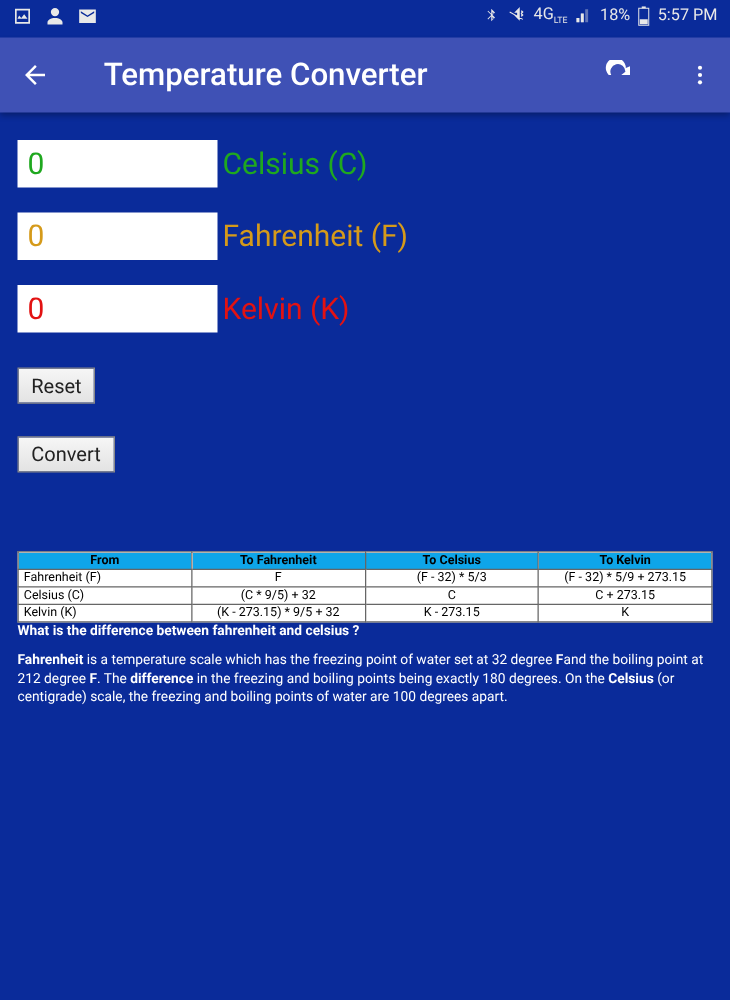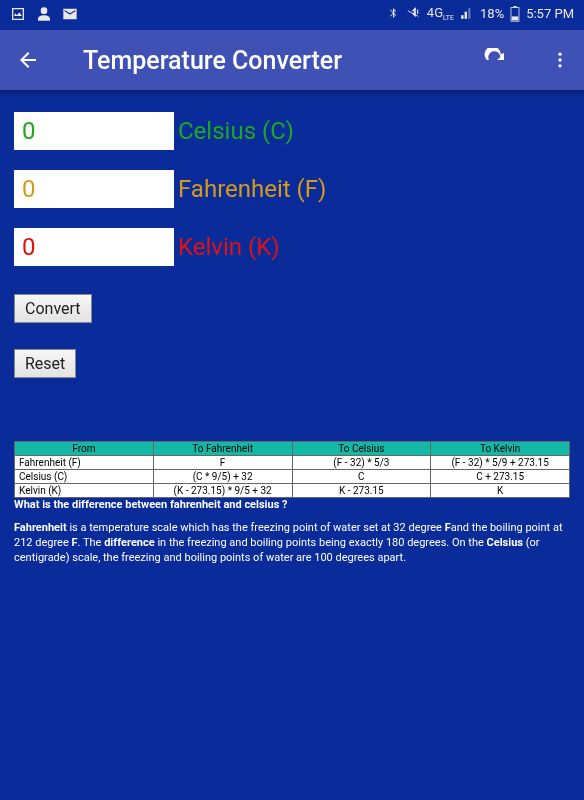--- a/index.html
+++ b/index.html
@@ -69,21 +69,21 @@
     color: #222;
     cursor: pointer;
     font-family: inherit;
     margin-bottom: 18px;
   }
 
   
   .table-wrap { margin-top: 45px; }
   table { width: 100%; border-collapse: collapse; background: #fff; font-size: 10px; table-layout: fixed; }
   th, td { border: 1px solid #666; padding: 1px 4px; text-align: center; color: #000; white-space: nowrap; overflow: hidden; }
-  th { background: #14b8a6; font-weight: 400; }
+  th { background: #0ea5e9; font-weight: 700; }
   td.left { text-align: left; }
 
   
   .explain { margin-top: 0; color: #fff; font-size: 11px; line-height: 1.35; }
   .explain .q { font-weight: 700; margin-bottom: 8px; }
   .explain b { font-weight: 700; }
 </style>
 </head>
 <body>
 
@@ -167,24 +167,24 @@
     <input type="text" value="0" style="">
     <span class="label">Fahrenheit (F)</span>
   </div>
 
   <div class="field-row kelvin-row">
     <input type="text" value="0" style="">
     <span class="label">Kelvin (K)</span>
   </div>
 
   <div class="btn-row">
+    <button class="win-btn">Reset</button>
+  </div>
+  <div class="btn-row">
     <button class="win-btn">Convert</button>
-  </div>
-  <div class="btn-row">
-    <button class="win-btn">Reset</button>
   </div>
 
   <div class="table-wrap">
     <table>
       <thead>
         <tr>
           <th>From</th>
           <th>To Fahrenheit</th>
           <th>To Celsius</th>
           <th>To Kelvin</th>

